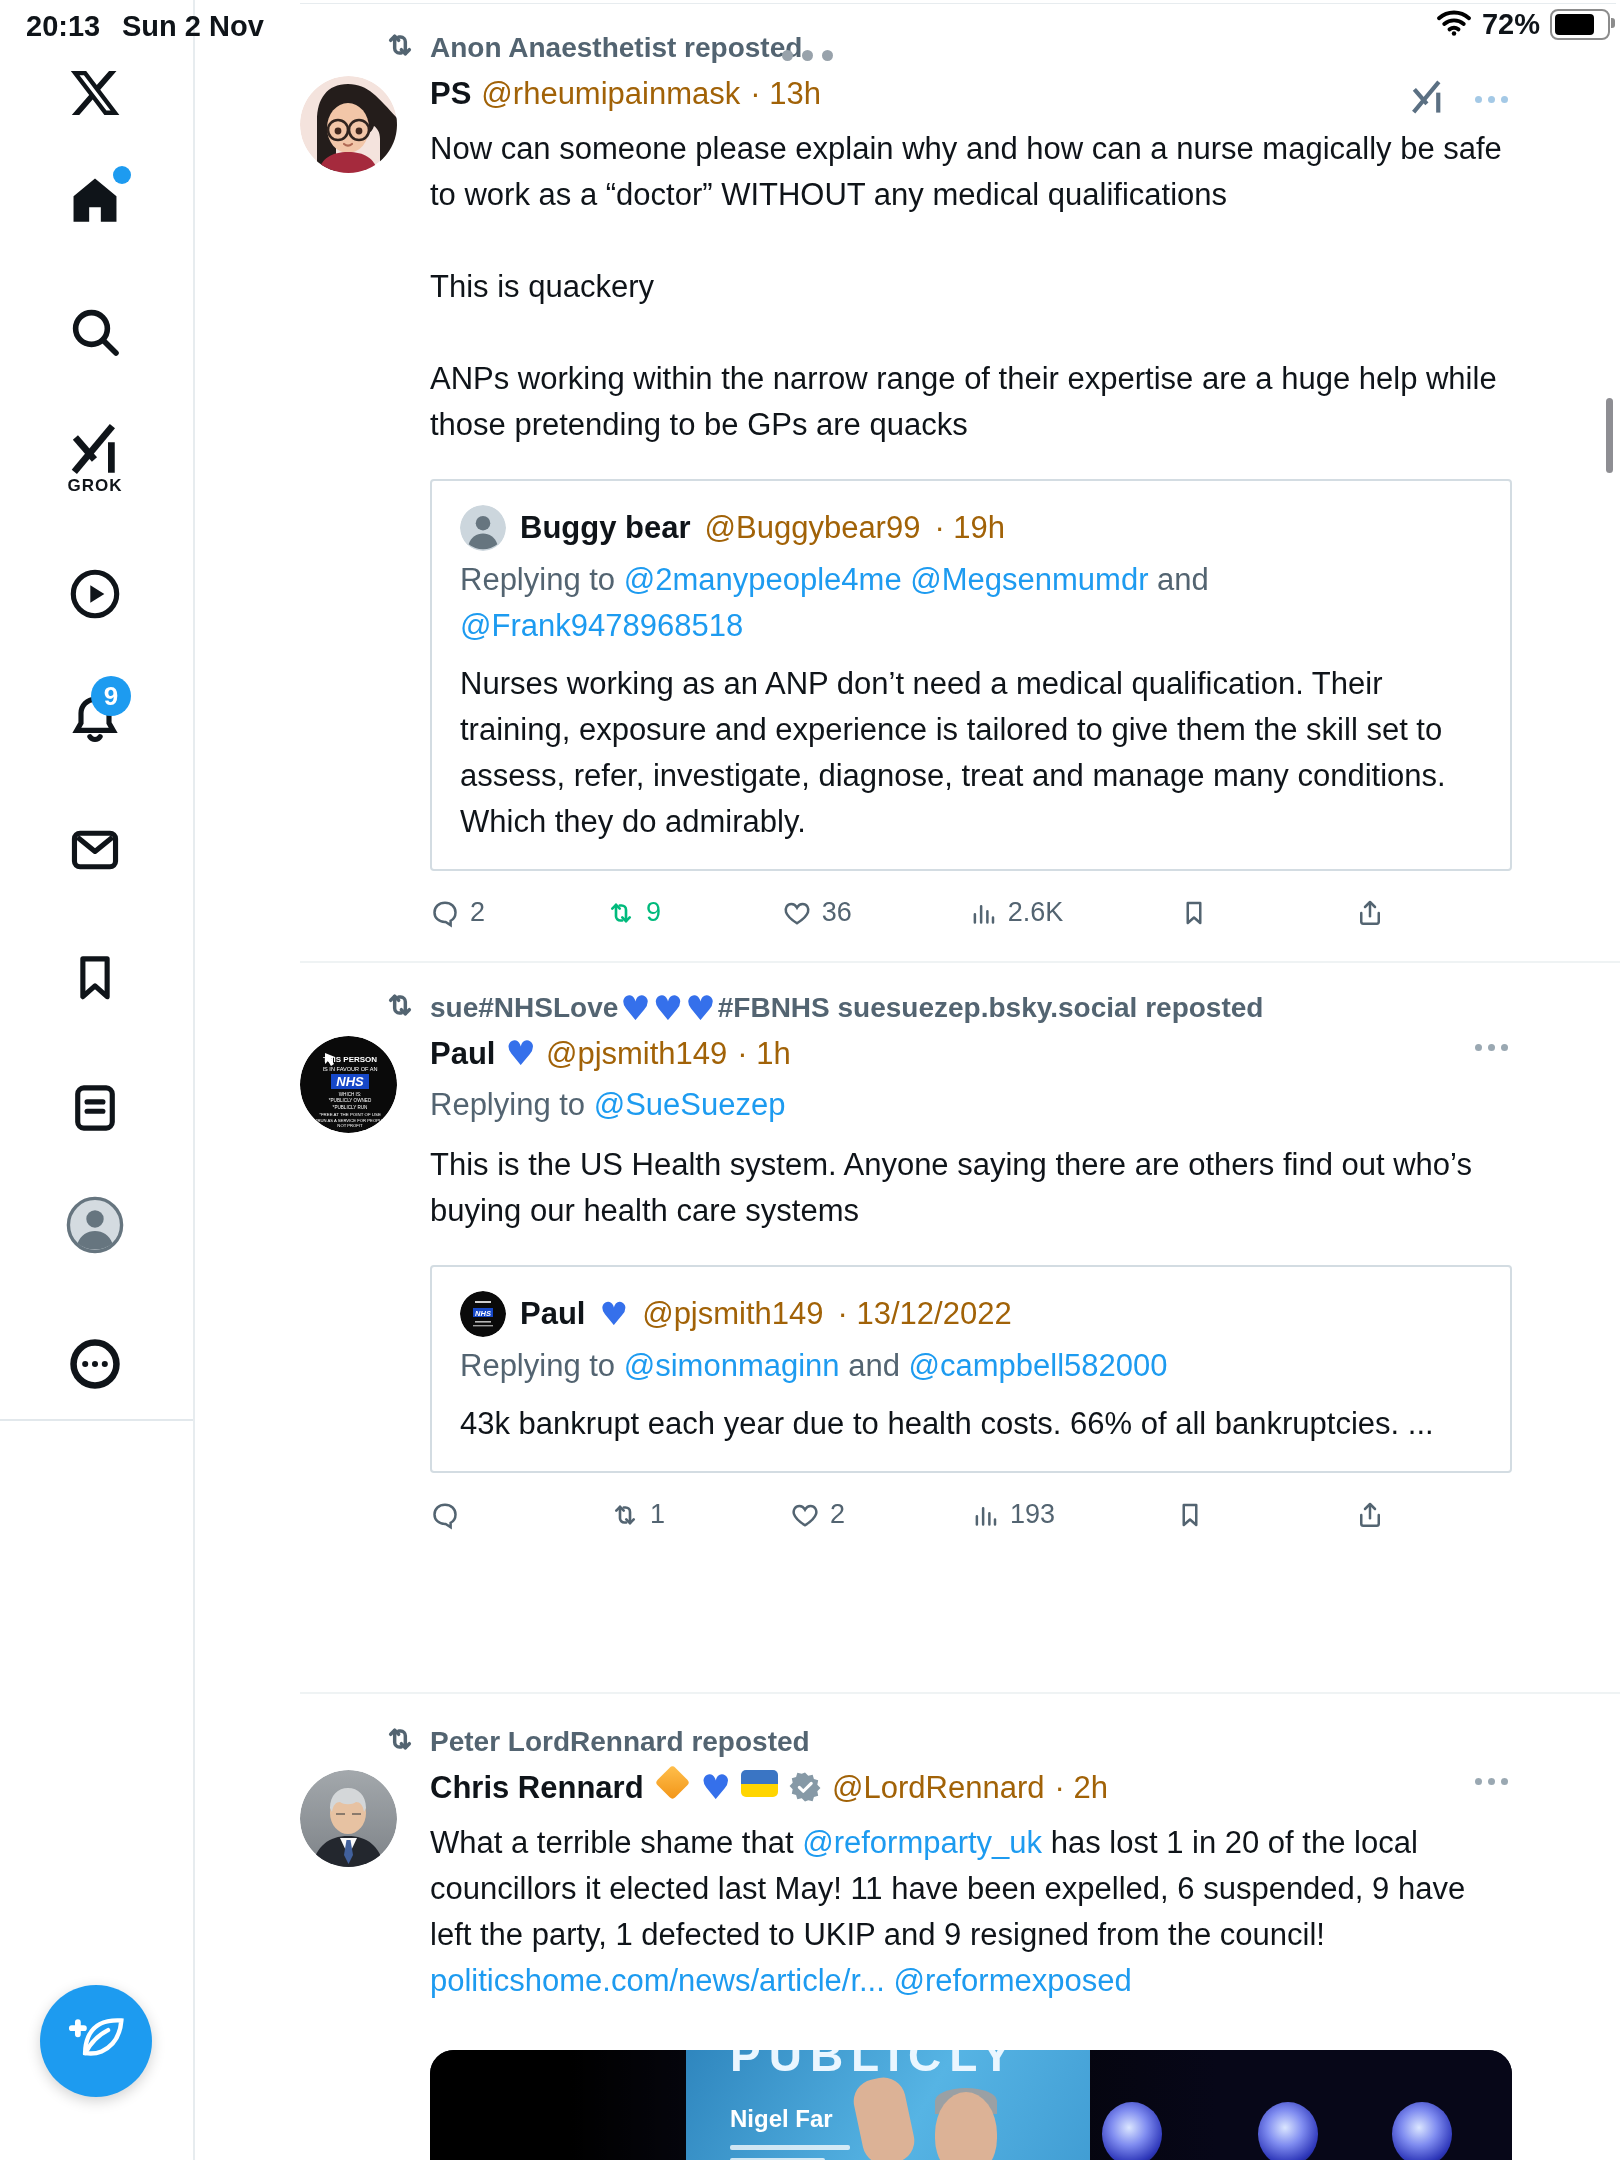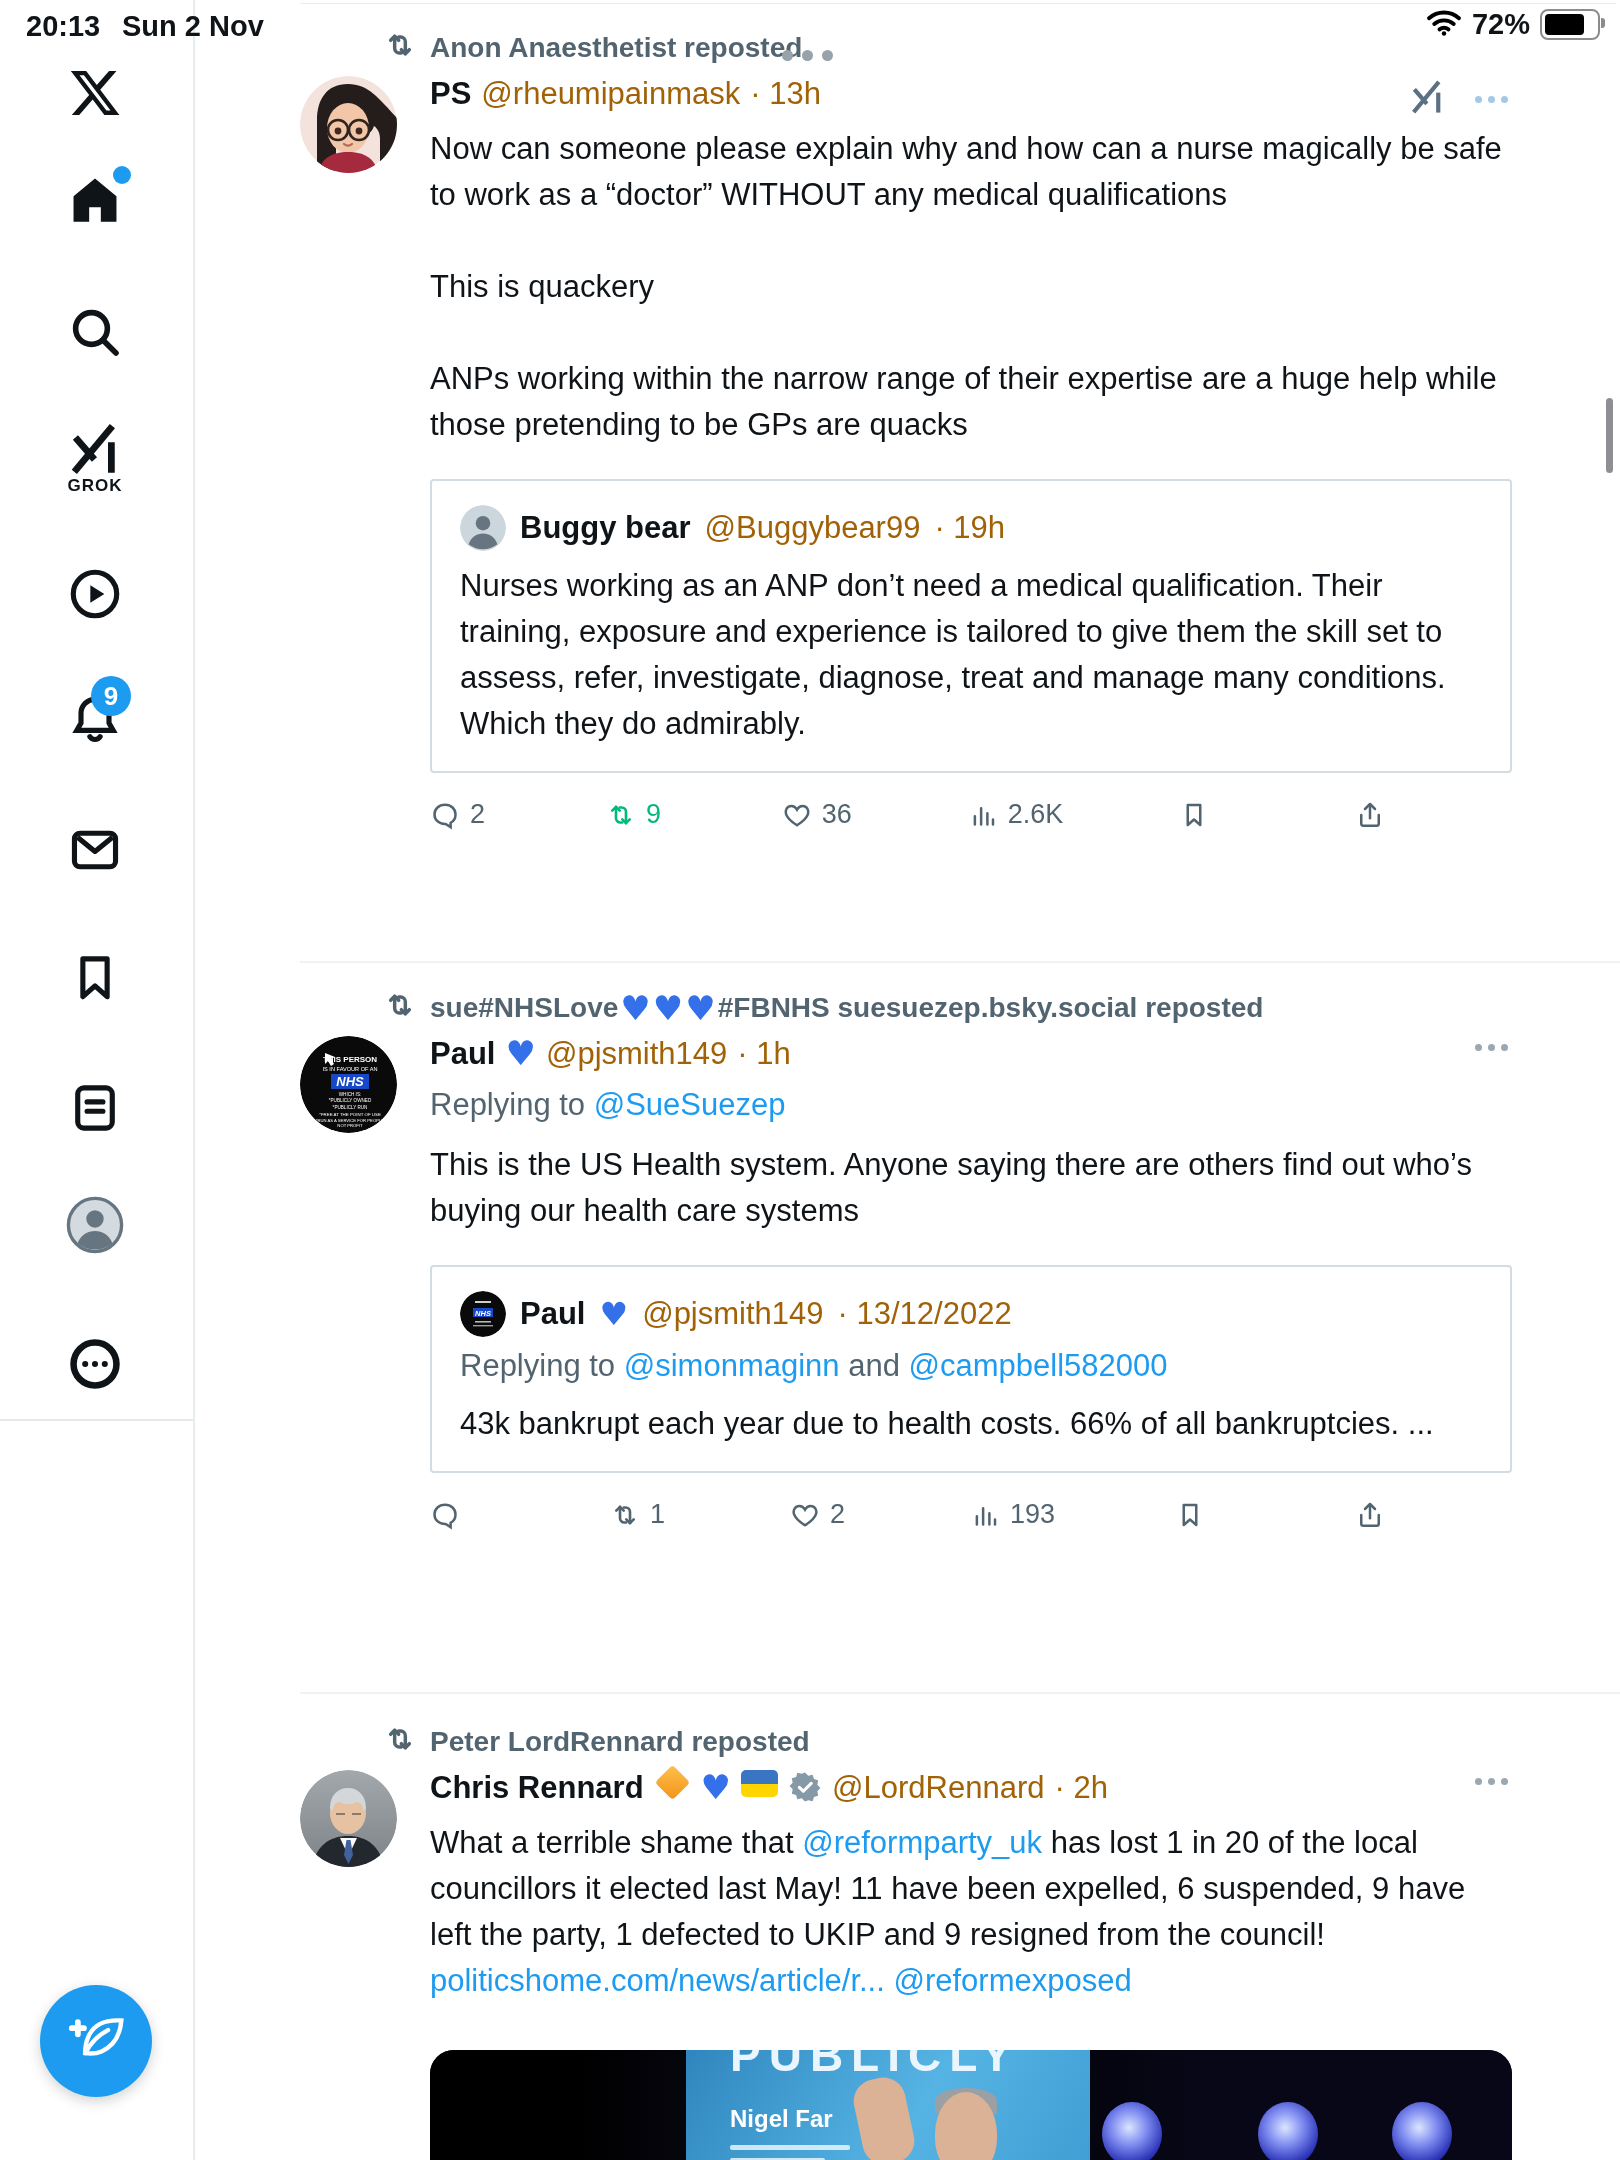--- a/index.html
+++ b/index.html
@@ -5,21 +5,21 @@
   html,body{margin:0;padding:0}
   body{
     width:1620px;height:2160px;overflow:hidden;position:relative;
     background:#ffffff;color:#0f1419;
     font-family:"Liberation Sans","DejaVu Sans",sans-serif;
   }
   
   .statusbar{position:absolute;top:8px;left:0;right:0;height:44px;z-index:50}
   .sb-time{position:absolute;left:26px;top:2px;font-size:29px;font-weight:700}
   .sb-date{position:absolute;left:122px;top:2px;font-size:29px;font-weight:600}
-  .sb-right{position:absolute;right:20px;top:0;display:flex;align-items:center;gap:10px}
+  .sb-right{position:absolute;right:10px;top:0;display:flex;align-items:center;gap:10px}
   .sb-pct{font-size:29px;font-weight:600}
   .battery{position:relative;width:56px;height:27px;border:2.5px solid rgba(0,0,0,.45);border-radius:8px}
   .battery .fill{position:absolute;left:3px;top:3px;bottom:3px;width:70%;background:#000;border-radius:4px}
   .battery .nub{position:absolute;right:-7px;top:7px;width:4px;height:10px;background:rgba(0,0,0,.45);border-radius:0 3px 3px 0}
   .top-dots{position:absolute;left:782px;top:50px;display:flex;gap:9px;z-index:50}
   .top-dots i{width:11px;height:11px;border-radius:50%;background:#98a2ab}
   .top-edge{position:absolute;left:300px;top:3px;width:1316px;height:1px;background:#e7ecef}
 
   
   .sidebar{position:absolute;left:0;top:0;width:193px;height:2160px;border-right:2px solid #e7ecef;background:#fff;z-index:40}
@@ -255,20 +255,21 @@
             <svg width="46" height="46" viewBox="0 0 24 24">
                 <circle cx="12" cy="12" r="12" fill="#ccd6dd"></circle>
                 <circle cx="12" cy="9.5" r="3.8" fill="#66757f"></circle>
                 <path d="M4.5 20.5c1.3-3.8 4.1-5.6 7.5-5.6s6.2 1.8 7.5 5.6a12 12 0 0 1-15 0z" fill="#66757f"></path>
               </svg>
           </span>
           <span class="nm">Buggy bear</span>
           <span class="hd">@Buggybear99</span>
           <span class="dim">· 19h</span>
         </div>
+        <div class="q-replying"><span>Replying to </span><span class="lnk">@2manypeople4me</span><span> </span><span class="lnk">@Megsenmumdr</span><span> and </span><span class="lnk">@Frank9478968518</span></div>
         <div class="q-body">Nurses working as an ANP don’t need a medical qualification. Their training, exposure and experience  is tailored to give them the skill set to assess, refer, investigate, diagnose, treat and manage many conditions. Which they do admirably.</div>
       </div>
 
       <div class="stats">
         <span class="stat">
           <svg width="30" height="30" viewBox="0 0 24 24" fill="none" stroke="currentColor" stroke-width="2">
               <path d="M12 3.8c-4.9 0-8.4 3.3-8.4 7.7 0 4.3 3.4 7.6 8.2 7.6h.7l4 2.6v-3.5c2.4-1.3 3.9-3.7 3.9-6.7 0-4.4-3.5-7.7-8.4-7.7z"></path>
             </svg>
           <span>2</span>
         </span>

